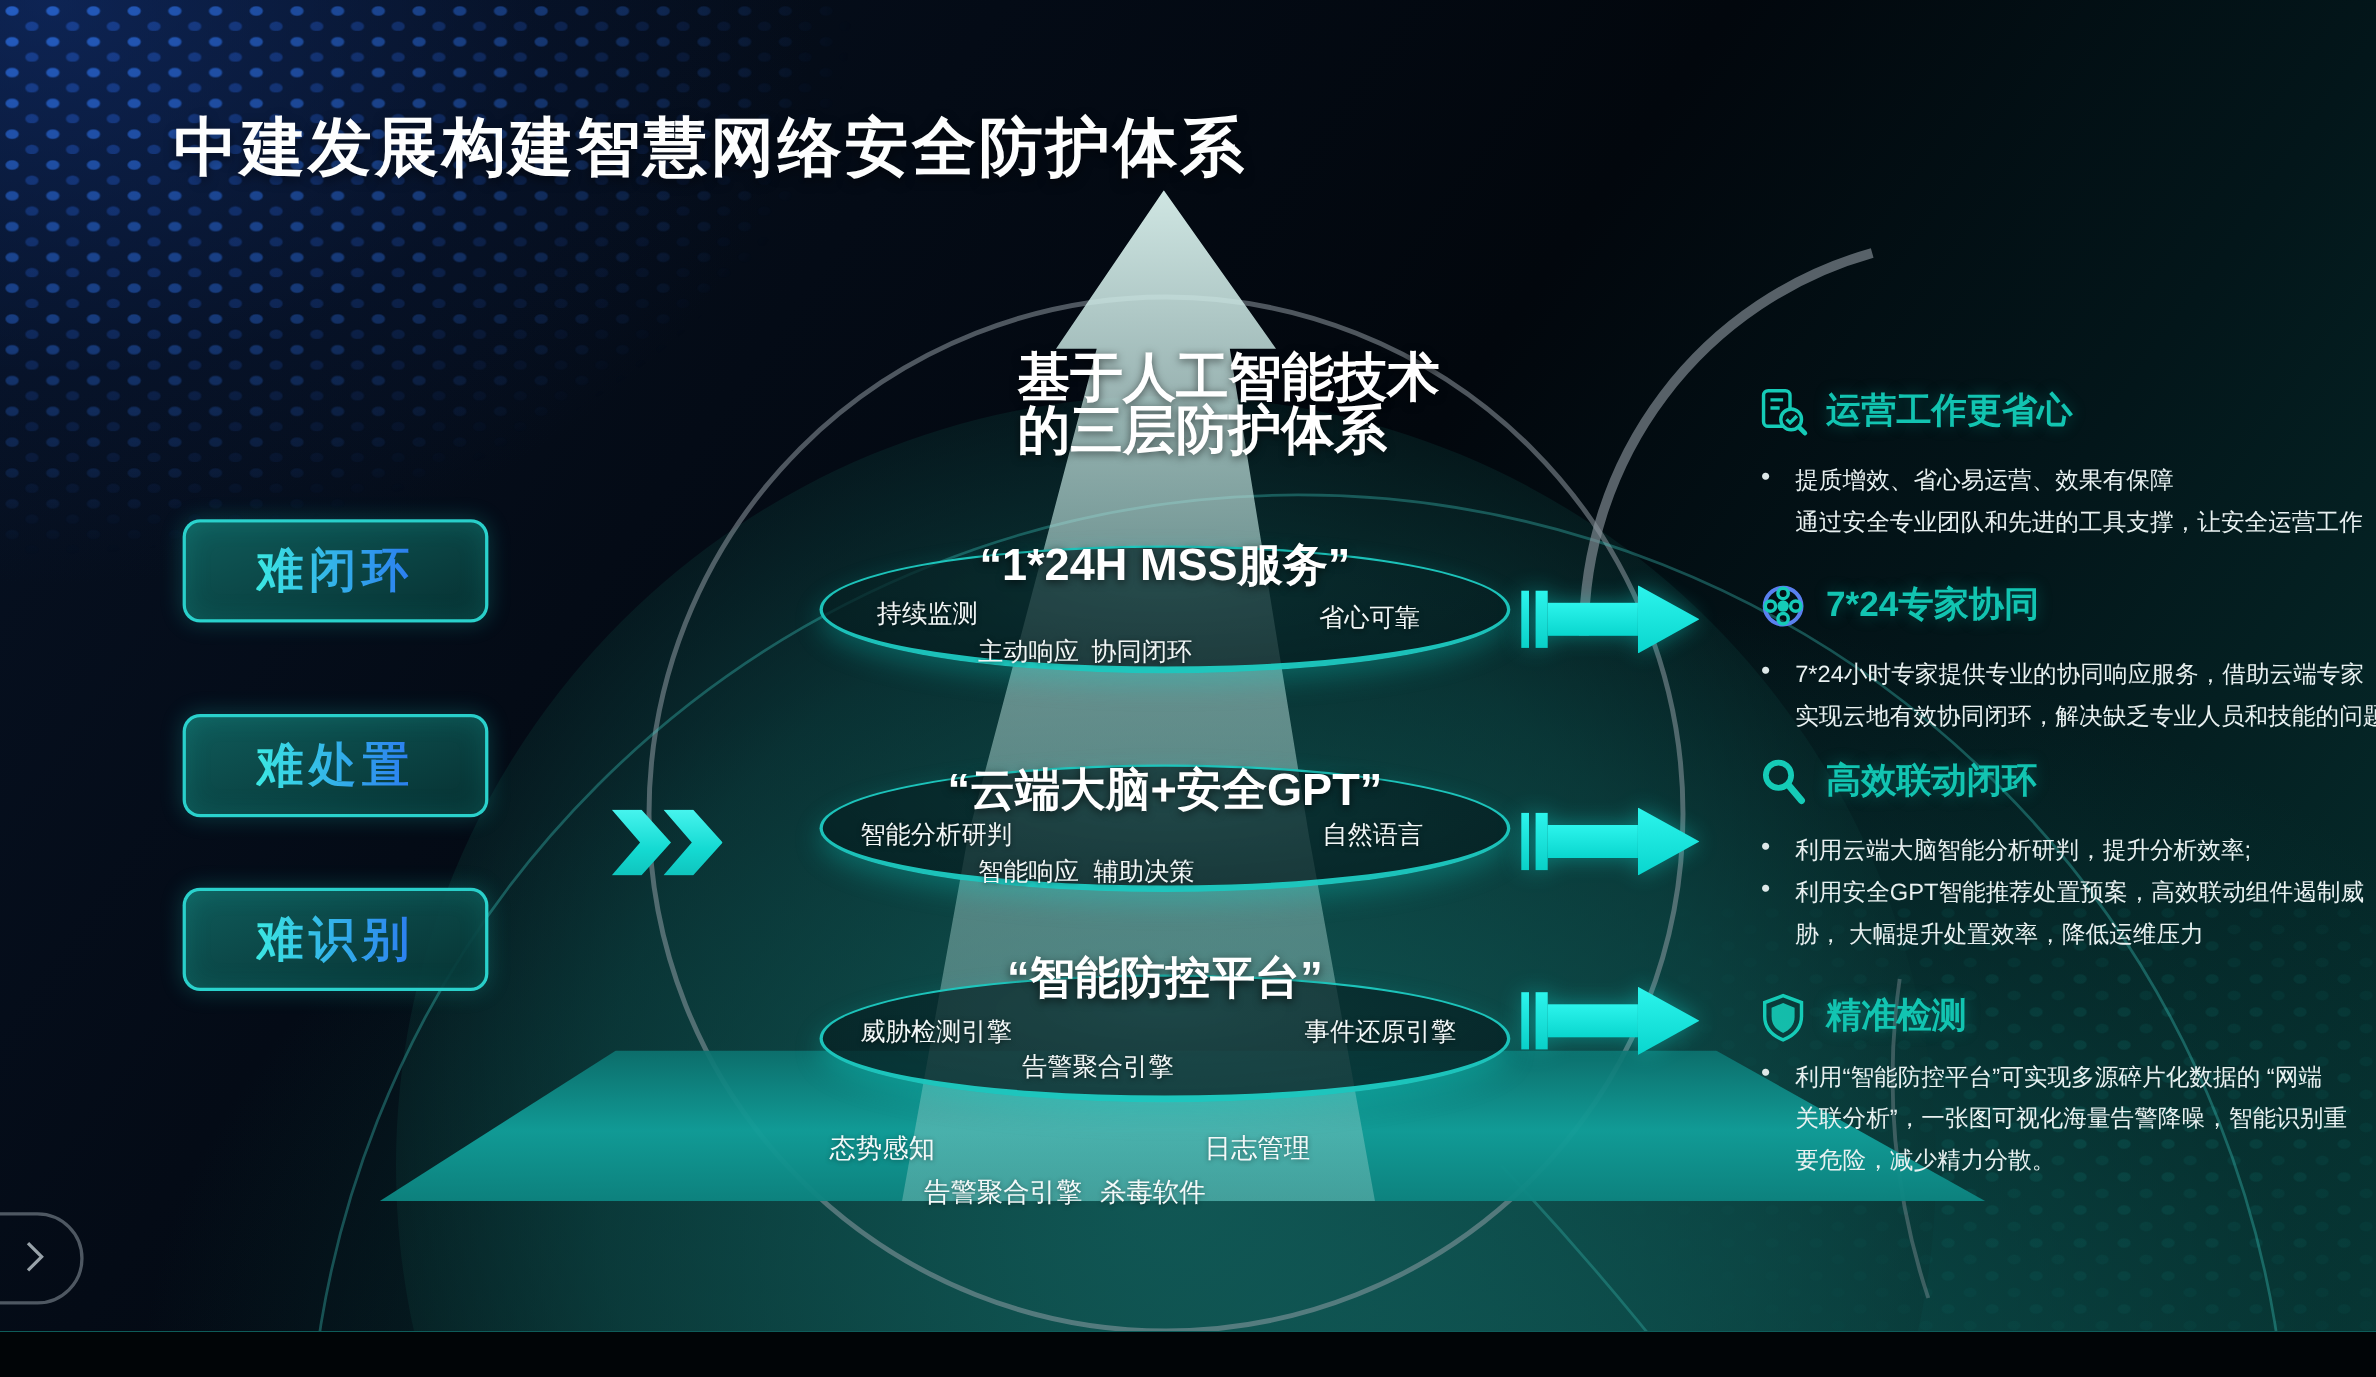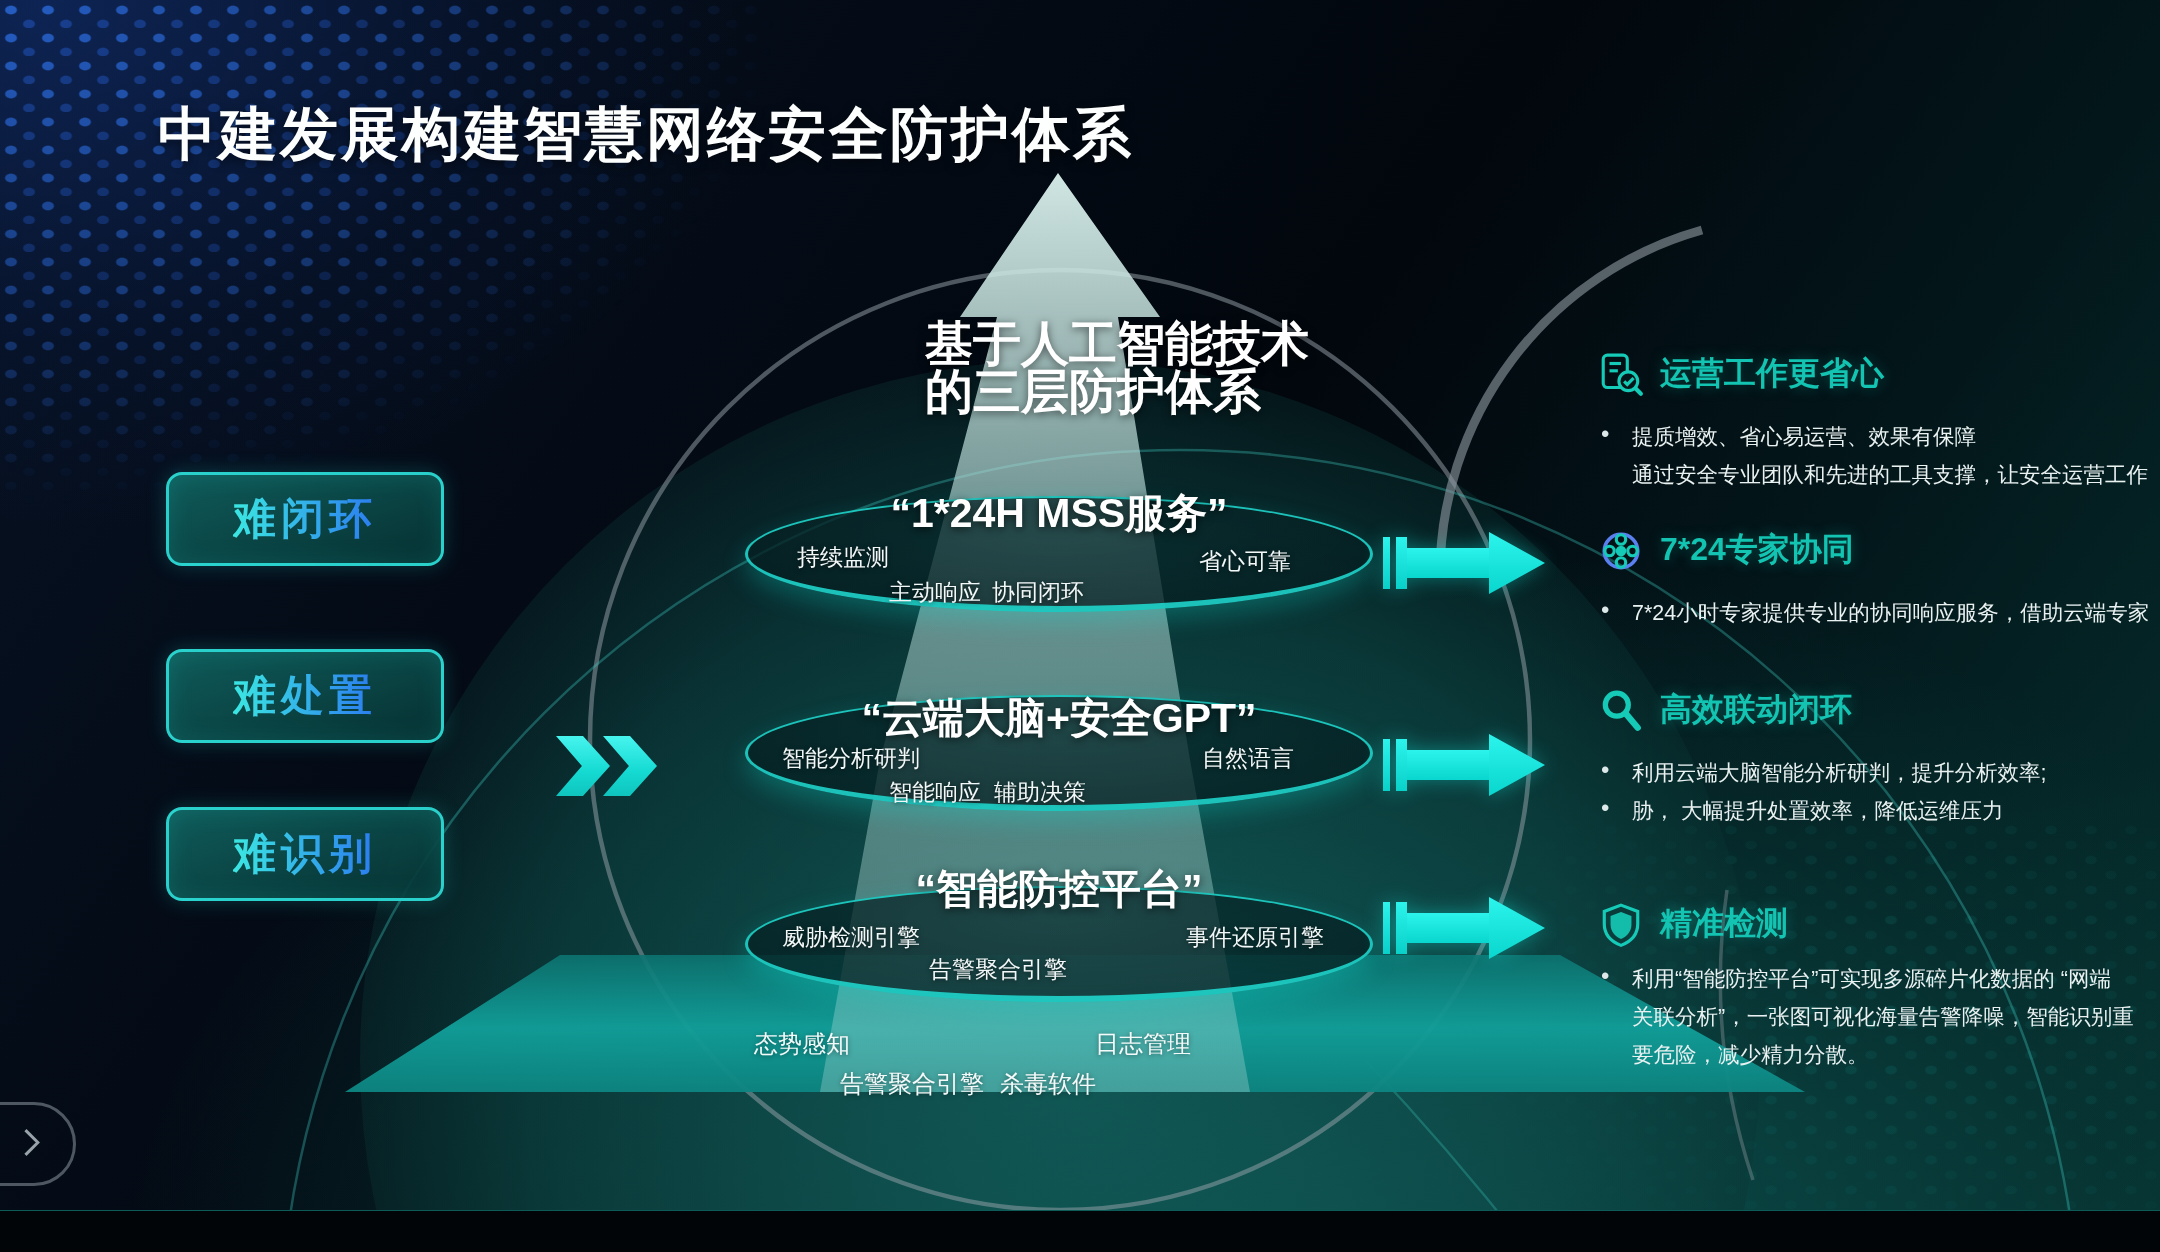--- a/index.html
+++ b/index.html
@@ -211,37 +211,39 @@
           <circle cx="22" cy="11" r="4.5" fill="none" stroke="#15CBB7" stroke-width="3"></circle>
           <circle cx="33" cy="22" r="4.5" fill="none" stroke="#15CBB7" stroke-width="3"></circle>
           <circle cx="22" cy="33" r="4.5" fill="none" stroke="#15CBB7" stroke-width="3"></circle>
           <circle cx="11" cy="22" r="4.5" fill="none" stroke="#15CBB7" stroke-width="3"></circle>
         </svg>
         <h3>7*24专家协同</h3>
       </div>
       <div class="b-body">
         <div class="bullet">
           <div class="b-line">7*24小时专家提供专业的协同响应服务，借助云端专家</div>
+          <div class="b-line">实现云地有效协同闭环，解决缺乏专业人员和技能的问题</div>
         </div>
       </div>
     </div>
 
     <div class="benefit s3">
       <div class="b-head">
         <svg class="icon-svg" width="46" height="46" viewBox="0 0 44 44">
           <circle cx="18" cy="16" r="11" fill="none" stroke="#15CBB7" stroke-width="5"></circle>
           <line x1="27" y1="25" x2="38" y2="38" stroke="#15CBB7" stroke-width="6" stroke-linecap="round"></line>
         </svg>
         <h3>高效联动闭环</h3>
       </div>
       <div class="b-body">
         <div class="bullet">
           <div class="b-line">利用云端大脑智能分析研判，提升分析效率;</div>
         </div>
         <div class="bullet">
+          <div class="b-line">利用安全GPT智能推荐处置预案，高效联动组件遏制威</div>
           <div class="b-line">胁， 大幅提升处置效率，降低运维压力</div>
         </div>
       </div>
     </div>
 
     <div class="benefit s4">
       <div class="b-head">
         <svg class="icon-svg" width="46" height="46" viewBox="0 0 44 44">
           <path d="M22 3 L38 9 V21 C38 31.5 31 38 22 41.5 C13 38 6 31.5 6 21 V9 Z" fill="none" stroke="#15CBB7" stroke-width="3"></path>
           <path d="M22 9.5 L32 13.5 V21.5 C32 28.5 27.5 32.8 22 35.5 C16.5 32.8 12 28.5 12 21.5 V13.5 Z" fill="#15CBB7" opacity="0.9"></path>

